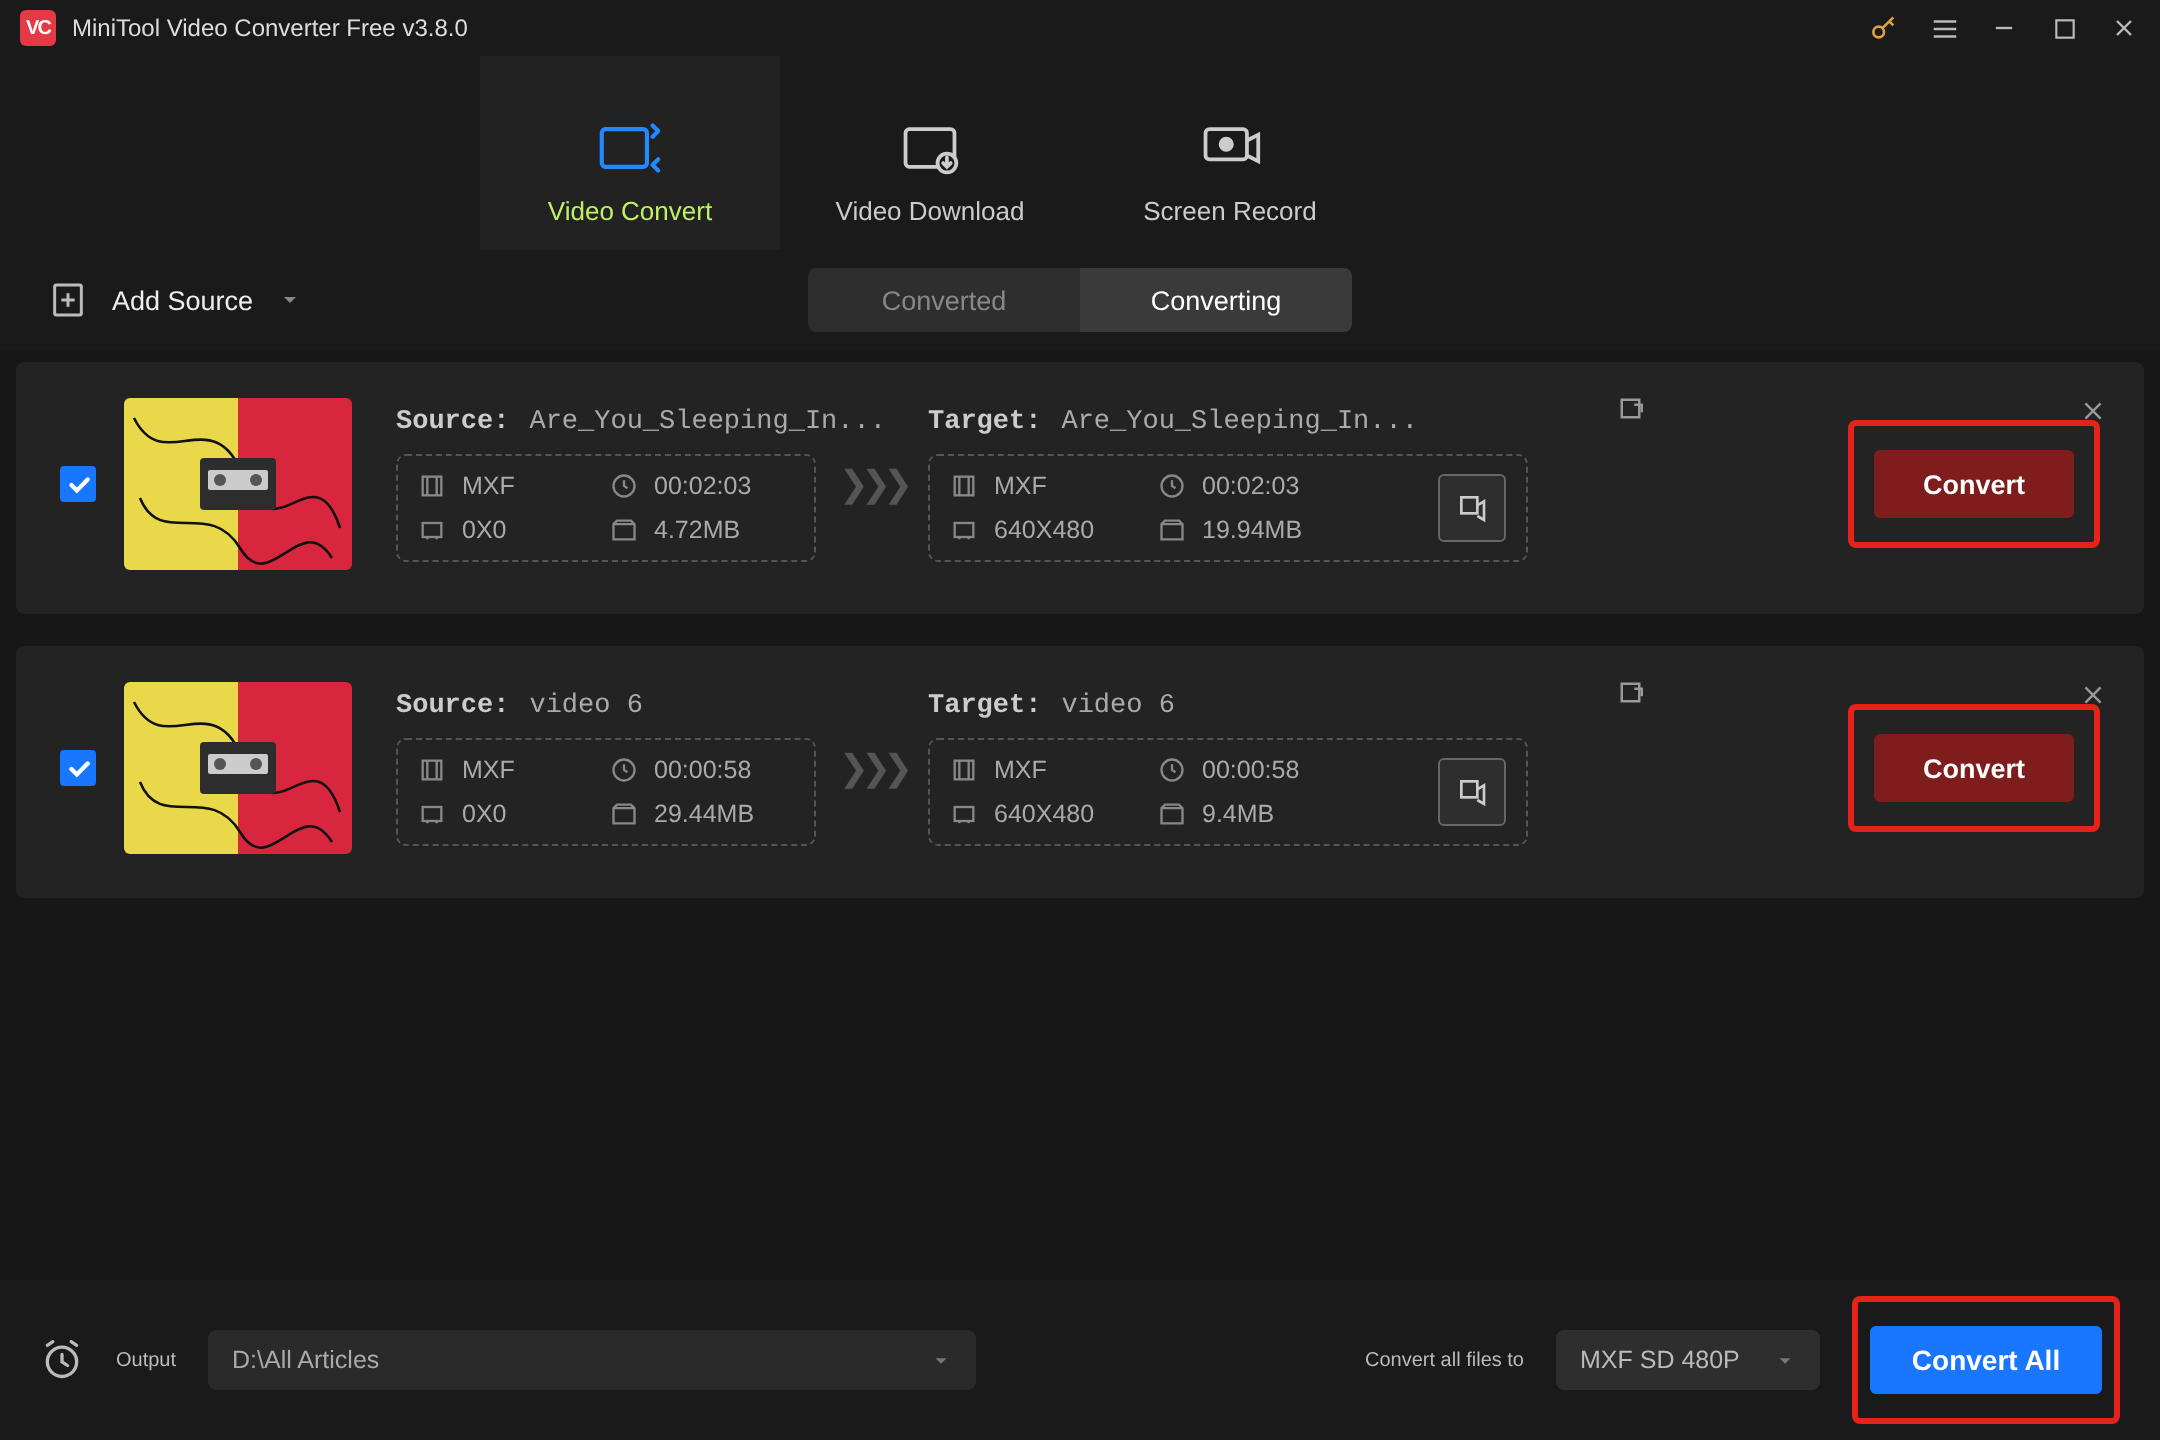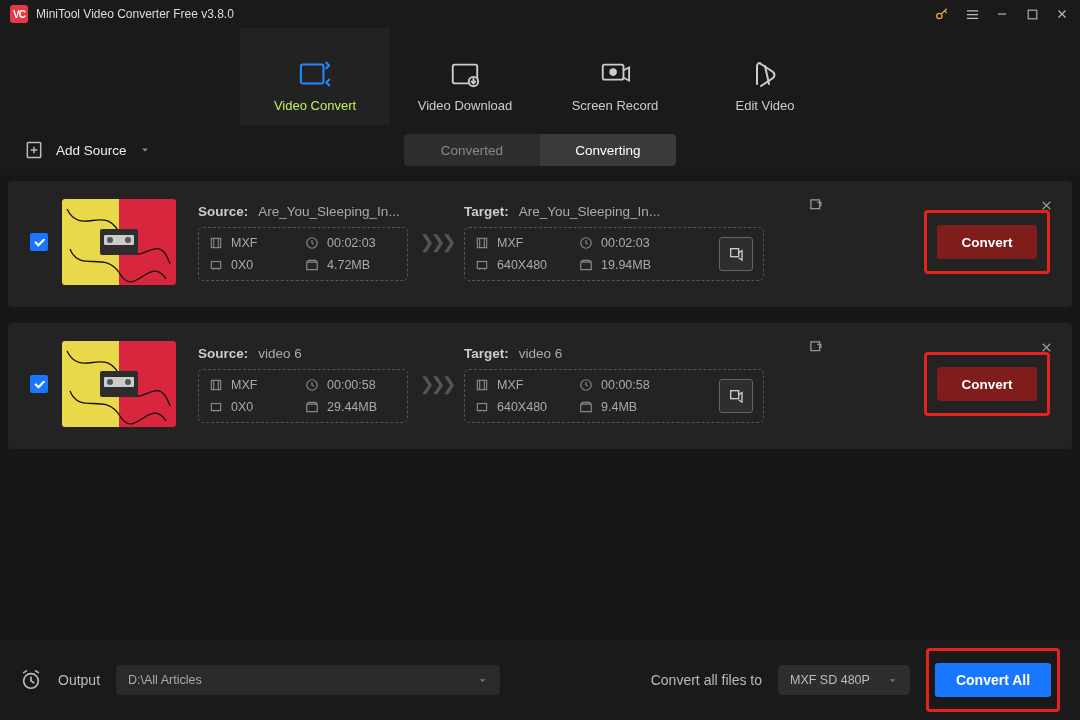--- a/index.html
+++ b/index.html
@@ -23,35 +23,35 @@
 .seg { display: flex; margin-left: auto; margin-right: auto; position: absolute; left: 50%; transform: translateX(-50%); border-radius: 4px; overflow: hidden; }
 .seg-btn { width: 136px; height: 32px; display: flex; align-items: center; justify-content: center; font-size: 13.5px; cursor: pointer; background: #2e2e2e; color: #888; font-weight: 500; }
 .seg-btn.active { background: #3a3a3a; color: #fff; }
 .content { flex: 1; padding: 6px 8px; background: #171717; overflow: auto; }
 .card { background: #232323; border-radius: 4px; padding: 18px 22px 22px 22px; margin-bottom: 16px; position: relative; display: flex; align-items: center; }
 .chk { width: 18px; height: 18px; background: #1976ff; border-radius: 2px; display: flex; align-items: center; justify-content: center; margin-right: 14px; }
 .thumb { width: 114px; height: 86px; border-radius: 3px; position: relative; overflow: hidden; display: flex; }
 .thumb .half { flex: 1; }
 .thumb .wire { position: absolute; inset: 0; }
 .src-blk { margin-left: 22px; width: 210px; }
-.src-head { font-size: 13.5px; color: #aaa; margin-bottom: 8px; display: flex; gap: 10px; }
+.src-head { font-size: 13.5px; color: #aaa; margin-bottom: 8px; display: flex; gap: 10px; font-family: Liberation Mono, monospace; }
 .src-head b { color: #ccc; font-weight: 600; }
 .spec-box { border: 1px dashed #555; border-radius: 5px; padding: 8px 10px; display: grid; grid-template-columns: 1fr 1fr; row-gap: 8px; column-gap: 4px; font-size: 12.5px; color: #aaa; }
 .spec { display: flex; align-items: center; gap: 8px; white-space: nowrap; }
 .arrow { width: 56px; display: flex; align-items: center; justify-content: center; color: #555; letter-spacing: -4px; font-size: 18px; }
 .tgt-blk { width: 300px; text-align: right; }
 .tgt-box { border: 1px dashed #555; border-radius: 5px; padding: 8px 10px; display: flex; align-items: center; gap: 14px; }
 .tgt-grid { display: grid; grid-template-columns: 100px 100px; row-gap: 8px; column-gap: 4px; font-size: 12.5px; color: #aaa; flex: 1; }
 .tgt-sq { width: 34px; height: 34px; border: 1px solid #666; border-radius: 3px; display: flex; align-items: center; justify-content: center; background: #2e2e2e; cursor: pointer; }
 .card-close { position: absolute; top: 16px; right: 18px; width: 16px; height: 16px; color: #999; cursor: pointer; display: flex; align-items: center; justify-content: center; }
 .card-edit { position: absolute; top: 16px; left: 800px; width: 16px; height: 16px; color: #999; cursor: pointer; display: flex; align-items: center; justify-content: center; }
 .convert-wrap { margin-left: auto; border: 3px solid #e5231a; border-radius: 4px; padding: 12px 5px; display: flex; align-items: center; justify-content: center; min-width: 126px; }
 .convert-btn { background: #7f1d1d; color: #fff; font-size: 13.5px; font-weight: 600; border: none; width: 100px; height: 34px; border-radius: 3px; cursor: pointer; }
 .footer { height: 80px; background: #1a1a1a; display: flex; align-items: center; padding: 0 20px; gap: 16px; }
-.o-lbl { font-size: 14px; color: #bbb; }
+.o-lbl { font-size: 10px; color: #bbb; }
 .o-sel { flex: 0 0 384px; height: 30px; background: #2a2a2a; border-radius: 4px; display: flex; align-items: center; padding: 0 12px; font-size: 12.5px; color: #aaa; cursor: pointer; }
 .f-spacer { flex: 1; }
 .o-sel2 { width: 132px; height: 30px; background: #2e2e2e; border-radius: 4px; display: flex; align-items: center; padding: 0 12px; font-size: 12.5px; color: #bbb; cursor: pointer; gap: 8px; }
 .convert-all-wrap { border: 3px solid #e5231a; border-radius: 4px; padding: 12px 6px; }
 .convert-all { width: 116px; height: 34px; background: #1976ff; color: #fff; font-weight: 600; font-size: 14px; border: none; border-radius: 3px; cursor: pointer; }
 svg { display: block; }
 .mini-icon { width: 14px; height: 14px; color: #888; flex-shrink: 0; }
 .toolbar { position: relative; }
 </style>
 </head>
@@ -116,29 +116,20 @@
   <div class="nav-tab">
     <div class="nav-icon">
         <svg width="34" height="28" viewBox="0 0 34 28" fill="none" stroke="#ccc" stroke-width="2" stroke-linecap="round">
           <rect x="4" y="4" width="22" height="16" rx="2"></rect>
           <circle cx="15" cy="12" r="3" fill="#ccc"></circle>
           <path d="M26 10l6-3v14l-6-3"></path>
         </svg>
       </div>
     <span class="nav-label">Screen Record</span>
   </div>
-  <div class="nav-tab">
-    <div class="nav-icon">
-        <svg width="28" height="28" viewBox="0 0 28 28" fill="none" stroke="#ccc" stroke-width="2" stroke-linecap="round">
-          <path d="M6 24V6c0-2 2-4 4-2l12 8c2 2 2 4 0 6l-12 8"></path>
-          <path d="M14 6l4 18"></path>
-        </svg>
-      </div>
-    <span class="nav-label">Edit Video</span>
-  </div>
 </div>
 
 <div class="toolbar">
   <div class="add-files">
     <svg width="20" height="20" viewBox="0 0 24 24" fill="none" stroke="#bbb" stroke-width="1.8">
         <rect x="4" y="3" width="16" height="18" rx="1"></rect>
         <path d="M12 8v8M8 12h8"></path>
       </svg>
     <span class="lbl">Add Source</span>
     <svg width="12" height="12" viewBox="0 0 24 24" fill="#888">

